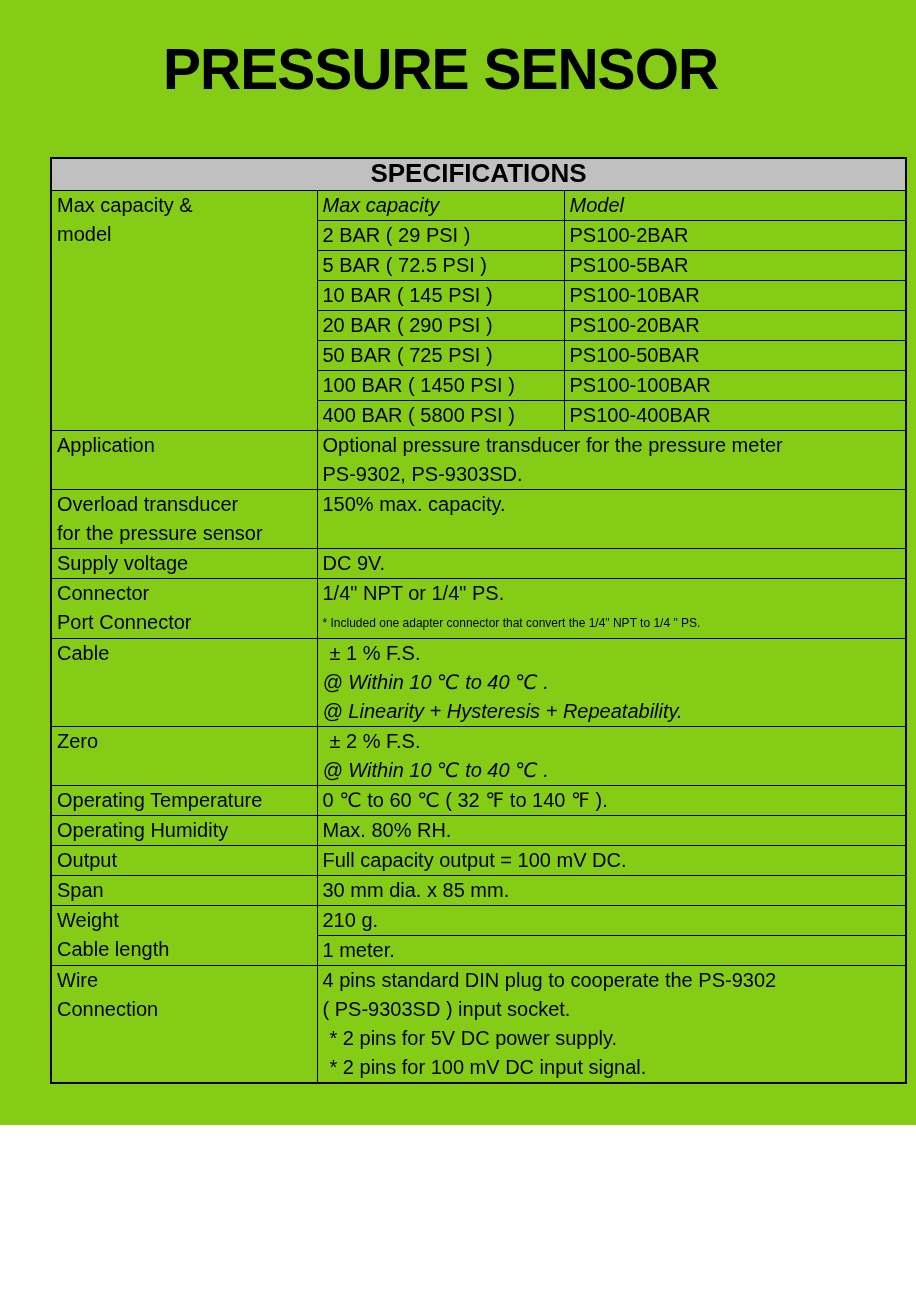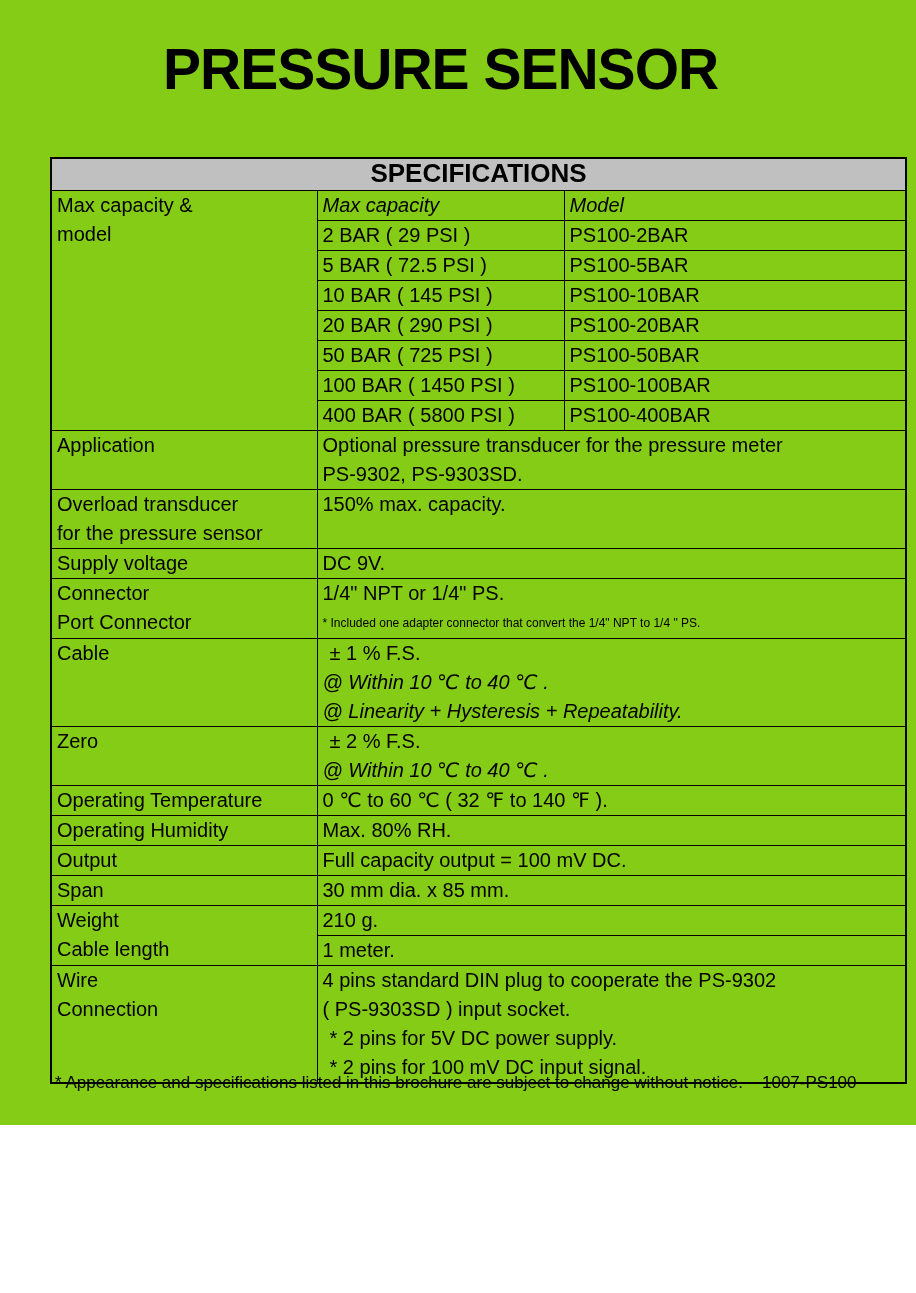--- a/index.html
+++ b/index.html
@@ -229,18 +229,14 @@
         <td colspan="2">
           <div class="line">4 pins standard DIN plug to cooperate  the PS-9302</div>
           <div class="line">( PS-9303SD ) input socket.</div>
           <div class="line indent">* 2 pins for 5V DC power supply.</div>
           <div class="line indent">* 2 pins for 100 mV DC input signal.</div>
         </td>
       </tr>
     </tbody>
   </table>
 
-  <div class="footer-row">
-    <span class="footer-note">* Appearance and specifications listed in this brochure are subject to change without notice.</span>
-    <span class="footer-code">1007-PS100</span>
-  </div>
 
 </div>
 
 </body></html>

